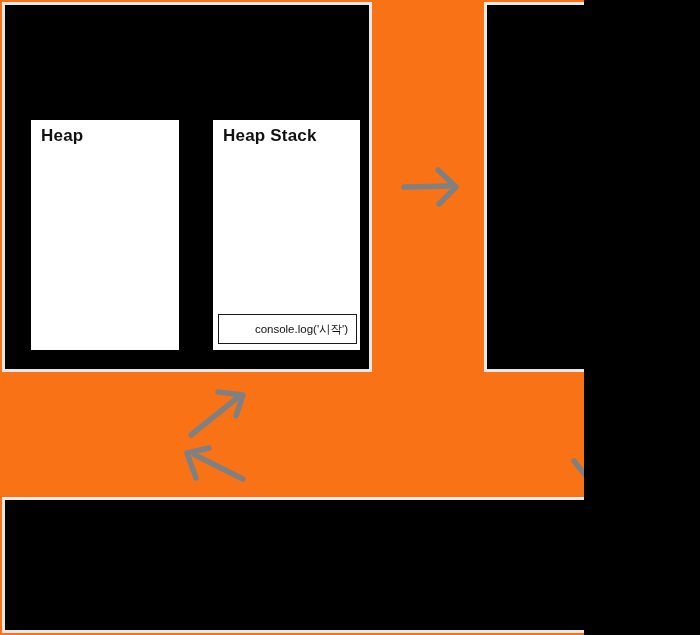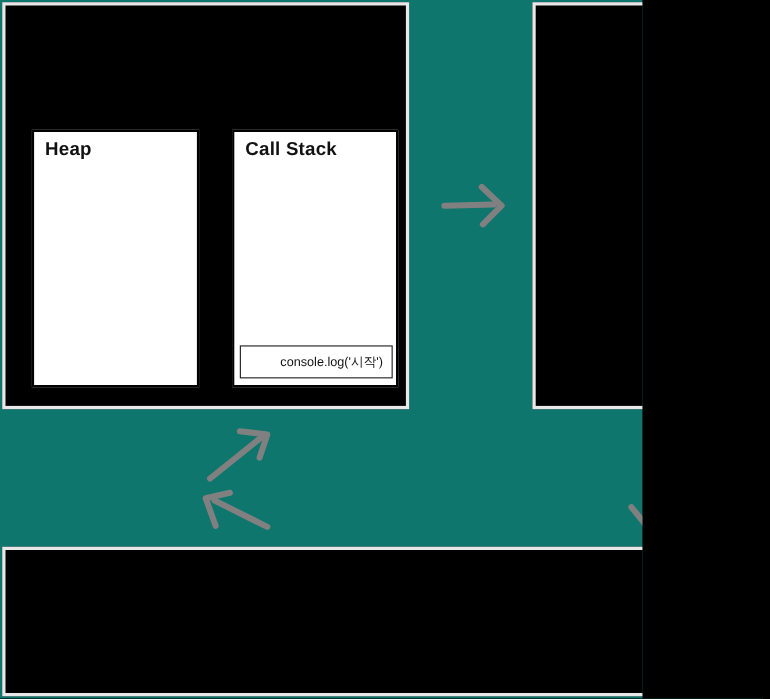--- a/index.html
+++ b/index.html
@@ -5,21 +5,21 @@
   html, body {
     margin: 0;
     padding: 0;
     background: #000000;
     font-family: "Liberation Sans", "DejaVu Sans", sans-serif;
   }
   .stage {
     position: relative;
     width: 584px;
     height: 635px;
-    background: #0f766e;
+    background: #f97316;
     overflow: hidden;
   }
   .panel {
     position: absolute;
     background: #000000;
     border: 3px solid #e8e8e8;
     box-sizing: border-box;
   }
   .panel-engine { left: 2px;  top: 2px;   width: 370px; height: 370px; }
   .panel-right  { left: 484px; top: 2px;  width: 214px; height: 370px; }
@@ -71,21 +71,21 @@
 </head>
 <body>
 
 <div class="stage">
 
   <div class="panel panel-engine">
     <div class="white-box heap-box">
       <div class="box-label">Heap</div>
     </div>
     <div class="white-box stack-box">
-      <div class="box-label">Call Stack</div>
+      <div class="box-label">Heap Stack</div>
       <div class="stack-frame">console.log('시작')</div>
     </div>
   </div>
 
   <div class="panel panel-right"></div>
 
   <div class="panel panel-bottom"></div>
 
   <svg class="arrows" width="700" height="635" viewBox="0 0 700 635">
 

